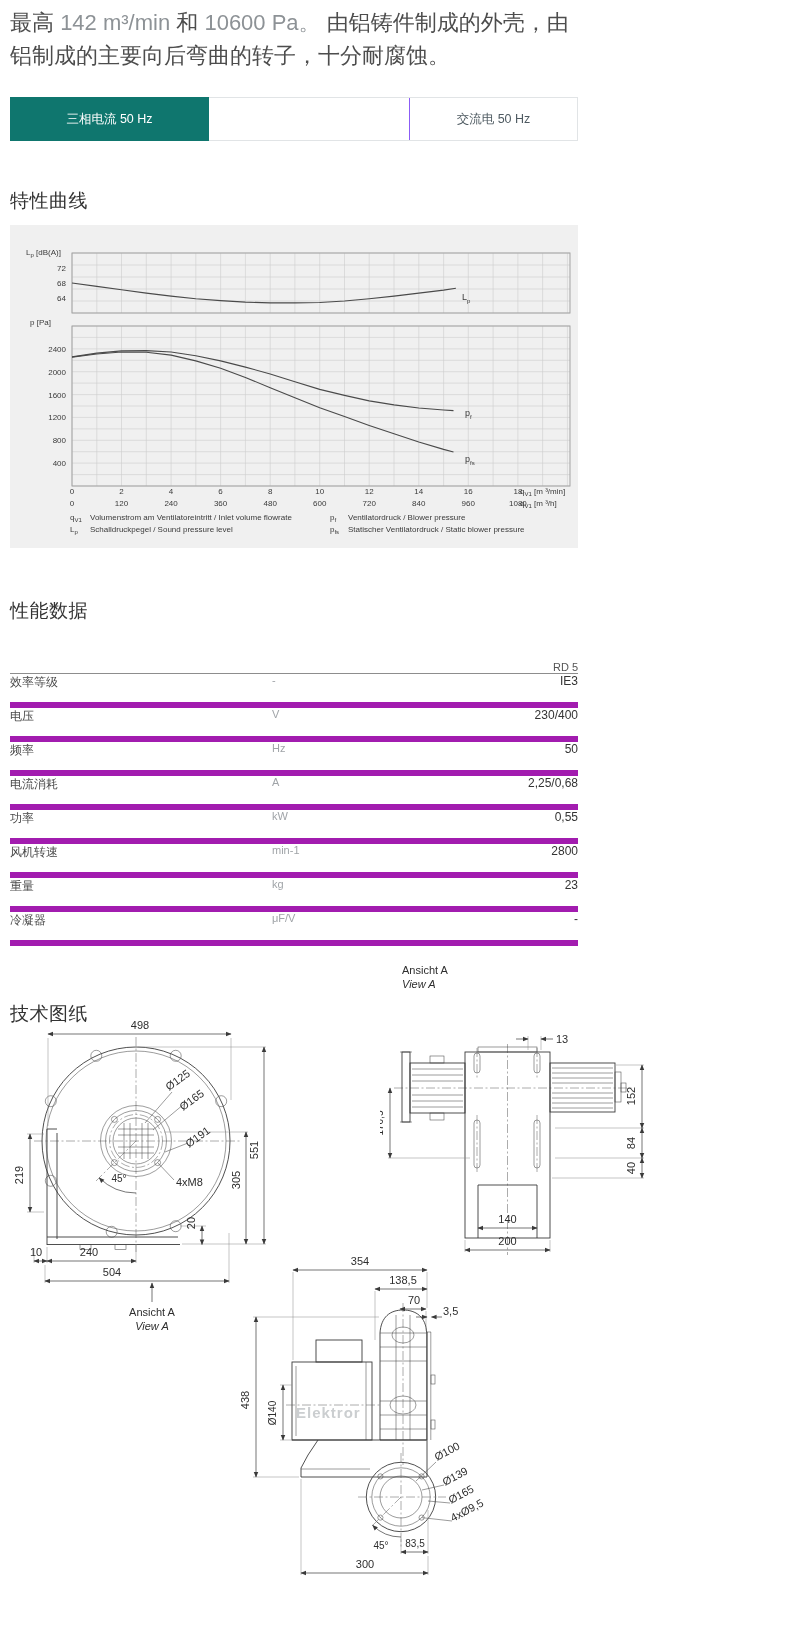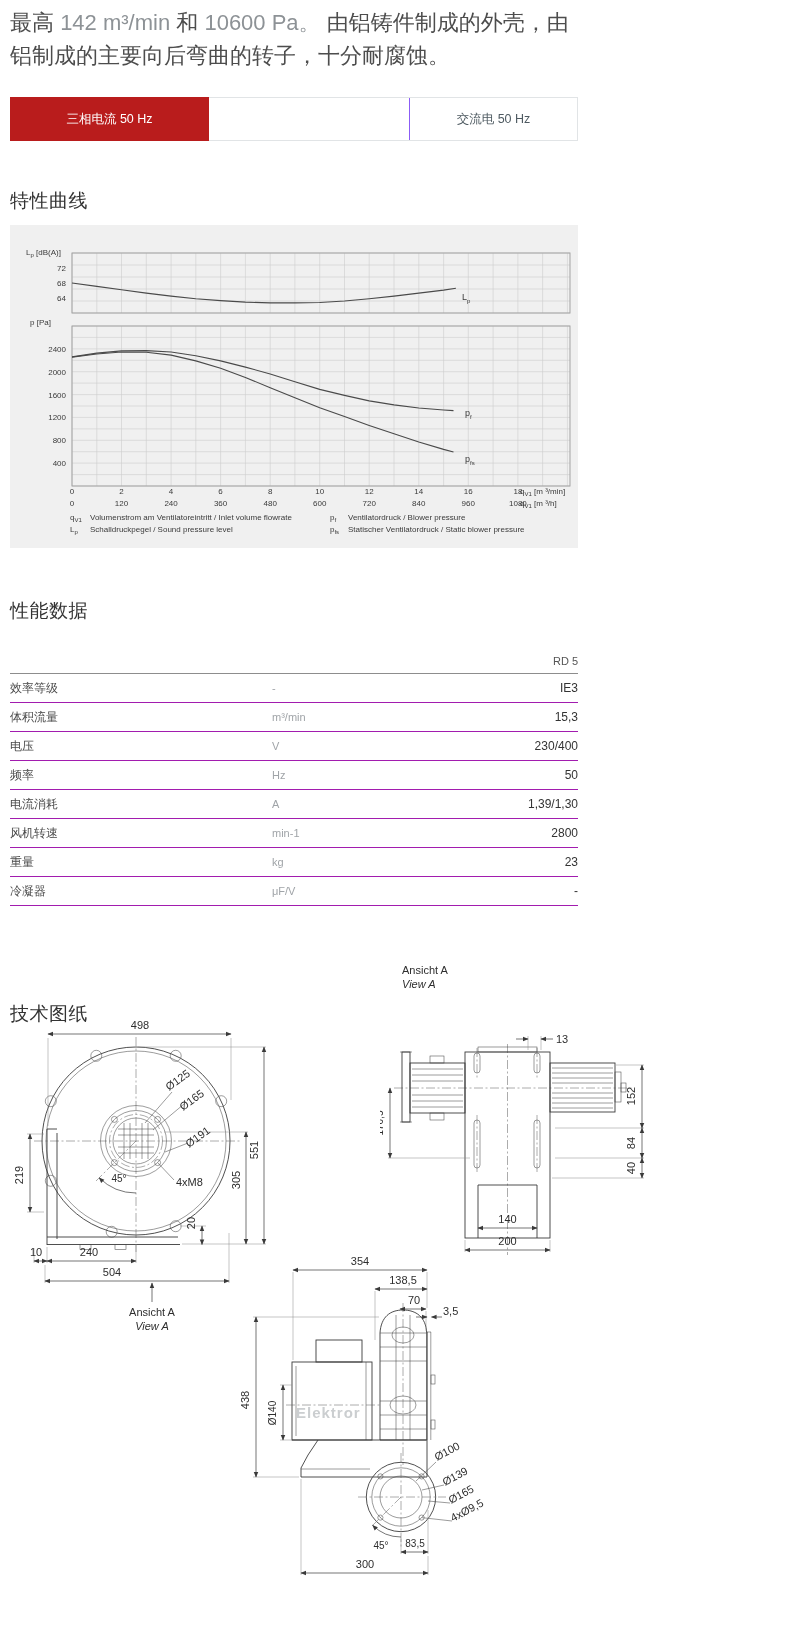--- a/index.html
+++ b/index.html
@@ -22,43 +22,43 @@
   
   #panel{left:10px;top:225px;width:568px;height:323px;background:#f0f0f0;}
   .grid{stroke:#cdcdcd;stroke-width:.6;}
   .frame{fill:none;stroke:#a3a3a3;stroke-width:1;}
   .ct{font-size:8px;fill:#3a3a3a;}
   .clbl{font-size:9px;fill:#3a3a3a;}
   .sub{font-size:6px;}
   .curve{fill:none;stroke:#4a4a4a;stroke-width:1.1;stroke-linejoin:round;}
   
   #perf-table{left:10px;top:636px;width:568px;}
-  .t-head{height:38px;display:flex;align-items:flex-end;justify-content:flex-end;padding-bottom:6px;box-sizing:border-box;border-bottom:1px solid #8d8d8d;font-size:11px;color:#555;}
-  .t-row{height:28px;display:flex;align-items:center;border-bottom:1px solid #a21caf;}
+  .t-head{height:38px;display:flex;align-items:flex-end;justify-content:flex-end;box-sizing:border-box;border-bottom:1px solid #8d8d8d;font-size:11px;color:#555;}
+  .t-row{height:28px;display:flex;border-bottom:6px solid #a21caf;}
   .t-label{width:262px;font-size:12px;color:#4a4a4a;}
   .t-unit{flex:1;font-size:11px;color:#a0a4a8;}
   .t-value{font-size:12px;color:#333;text-align:right;}
   
   .oline{stroke:#3b3b3b;stroke-width:.9;fill:none;}
   .tline{stroke:#4a4a4a;stroke-width:.55;fill:none;}
   .dim{stroke:#3b3b3b;stroke-width:.7;fill:none;}
   .ext{stroke:#8a8a8a;stroke-width:.5;}
   .cline{stroke:#666;stroke-width:.55;fill:none;stroke-dasharray:9 2.5 2 2.5;}
   .dt{font-size:11px;fill:#2e2e2e;}
   .dt10{font-size:10px;fill:#2e2e2e;}
   .it{font-style:italic;}
   .wm{font-size:15px;font-weight:bold;fill:#cbced0;letter-spacing:1px;}
 </style>
 </head>
 <body>
 
 <div id="intro" class="abs"><span>最高 </span><span class="num">142 m³/min</span><span> 和 </span><span class="num">10600 Pa。</span><span> 由铝铸件制成的外壳，由铝制成的主要向后弯曲的转子，十分耐腐蚀。</span></div>
 
 <div id="tabbar" class="abs">
-  <div id="tab-active" class="tab" style="background: #b91c1c;">三相电流 50 Hz</div>
+  <div id="tab-active" class="tab" style="background: #0f766e;">三相电流 50 Hz</div>
   <div id="tab-spacer"></div>
   <div id="tab-inactive" class="tab">交流电 50 Hz</div>
 </div>
 
 <div id="title-curves" class="abs sec-title">特性曲线</div>
 
 <div id="panel" class="abs">
   <svg id="curves-svg" width="568" height="323" viewBox="0 0 568 323">
     <g id="chart-grid">
         <line x1="62.0" y1="28" x2="62.0" y2="88" class="grid"></line>
@@ -187,38 +187,38 @@
 <div id="perf-table" class="abs">
   <div class="t-head">
       <span>RD 5</span>
     </div>
   <div class="t-row">
       <span class="t-label">效率等级</span>
       <span class="t-unit">-</span>
       <span class="t-value">IE3</span>
     </div>
   <div class="t-row">
-      <span class="t-label">体积流量</span>
-      <span class="t-unit">m³/min</span>
-      <span class="t-value">15,3</span>
-    </div>
-  <div class="t-row">
       <span class="t-label">电压</span>
       <span class="t-unit">V</span>
       <span class="t-value">230/400</span>
     </div>
   <div class="t-row">
       <span class="t-label">频率</span>
       <span class="t-unit">Hz</span>
       <span class="t-value">50</span>
     </div>
   <div class="t-row">
       <span class="t-label">电流消耗</span>
       <span class="t-unit">A</span>
-      <span class="t-value">1,39/1,30</span>
+      <span class="t-value">2,25/0,68</span>
+    </div>
+  <div class="t-row">
+      <span class="t-label">功率</span>
+      <span class="t-unit">kW</span>
+      <span class="t-value">0,55</span>
     </div>
   <div class="t-row">
       <span class="t-label">风机转速</span>
       <span class="t-unit">min-1</span>
       <span class="t-value">2800</span>
     </div>
   <div class="t-row">
       <span class="t-label">重量</span>
       <span class="t-unit">kg</span>
       <span class="t-value">23</span>

